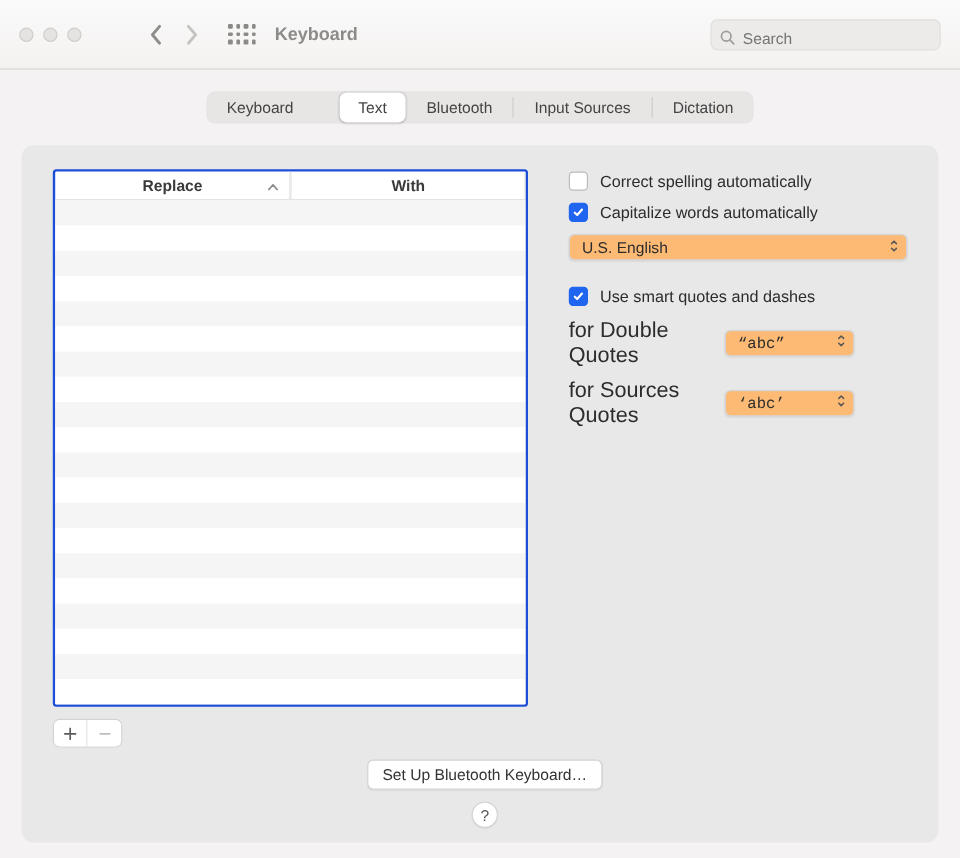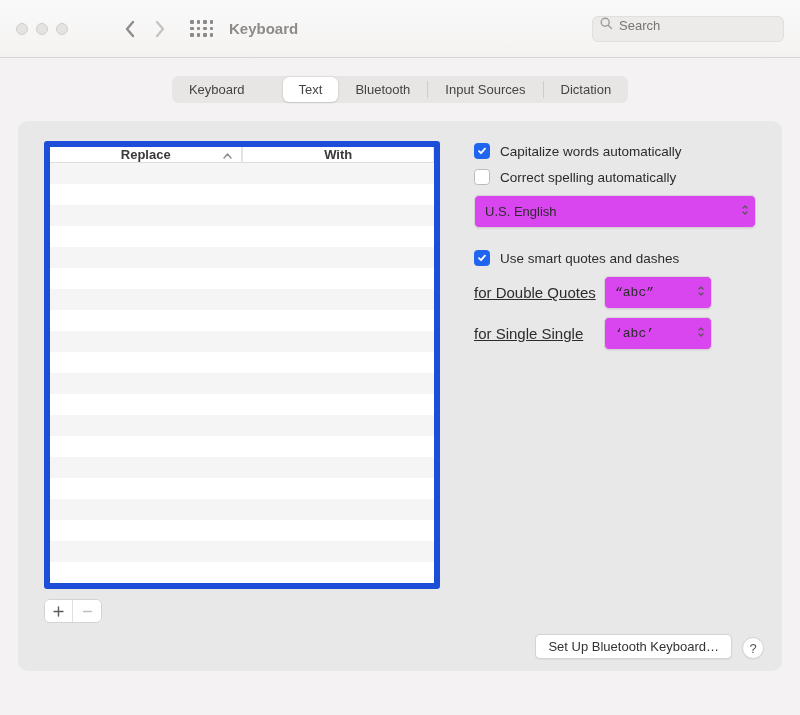--- a/index.html
+++ b/index.html
@@ -30,21 +30,21 @@
   .nav-arrows svg { display:block; }
   .grid-icn { margin-left:24px; display:grid; grid-template-columns:repeat(4,3.5px); gap:3px; }
   .grid-icn span { width:3.5px;height:3.5px;background:#8c8a89;border-radius:1px;display:block;}
   .title { margin-left:16px; font-size:15px; font-weight:600; color:#8d8b8a;}
   .search {
     margin-left:auto;
     width:192px; height:26px;
     background:#ecebea;
     border:1px solid #e1dfde;
     border-radius:6px;
-    display:flex; align-items:flex-start;
+    display:flex; align-items:flex-end;
     padding:0 7px;
   }
   .search svg { margin-right:4px;}
   .search input { border:none; background:transparent; outline:none; font-size:13px; color:#9c9a99; width:100%; }
 
   .content { padding:18px 18px 12px 18px; }
   .tabs { display:flex; justify-content:center; margin-bottom:18px;}
   .seg { display:flex; background:#e8e6e5; border-radius:7px; padding:1px; gap:1px;}
   .seg button {
     border:none; background:transparent; padding:5px 16px; font-size:13px;
@@ -62,21 +62,21 @@
     border-radius:10px;
     padding:20px 18px 12px 26px;
     min-height:550px;
     display:flex; flex-direction:column;
   }
   .cols { display:flex; gap:34px; }
   .left-col { width:396px; }
   .right-col { flex:1; font-size:13.5px; color:#2c2c2c; }
   .table {
     width:100%; height:448px;
-    background:#fff; border:6px solid #1d4ed8; border-radius:3px;
+    background:#fff; border:2px solid #1d4ed8; border-radius:3px;
     overflow:hidden;
     display:flex; flex-direction:column;
   }
   .thead { display:flex; height:27px; border-bottom:1px solid #e0dedd; }
   .th { flex:1; display:flex; align-items:center; justify-content:center; font-weight:600; font-size:13px; position:relative; border-right:1px solid #e6e4e3;}
   .th:last-child{border-right:none;}
   .th .sort { position:absolute; right:10px; }
   .th-inner{border-right:1px solid #e6e4e3;width:16px;position:absolute;right:0;top:0;bottom:0;}
   .tbody { flex:1; display:flex; flex-direction:column; }
   .row { height:21px; }
@@ -93,29 +93,29 @@
   .chk-row { display:flex; align-items:center; margin:2px 0 10px 0; }
   .chk {
     width:16px;height:16px;border:1px solid #bdbbba;border-radius:3.5px;background:#fff;
     margin-right:10px; display:flex;align-items:center;justify-content:center;flex:none;
   }
   .chk.on{ background:#2065ef; border-color:#2065ef; }
   .chk.on svg { display:block;}
   .lbl { font-size:13.5px;}
   .sect-lbl{margin:16px 0 6px 0;}
   .select {
-    height:33px;background:#d946ef;border:1px solid #d6d4d3;border-radius:5px;
+    height:22px;background:#fdba74;border:1px solid #d6d4d3;border-radius:5px;
     display:flex;align-items:center;padding:0 6px 0 10px;font-size:13px;
     justify-content:space-between; box-shadow:0 .5px 1px rgba(0,0,0,.06);gap:29px;
   }
   .select.full{width:282px;}
   .kv{display:flex;align-items:center;margin:8px 0;}
-  .kv .k{width:130px;font-size:15px;text-decoration:underline;}
+  .kv .k{width:130px;font-size:18px;}
   .kv .select{width:108px;font-family:Liberation Mono, monospace;}
-  .footer{margin-top:auto;display:flex;justify-content:flex-end;align-items:flex-end;gap:10px;padding-top:10px;}
+  .footer{margin-top:auto;display:flex;justify-content:flex-end;align-items:center;gap:10px;padding-top:10px;flex-direction:column;}
   .btn{
     background:#fff;border:1px solid #d6d4d3;border-radius:5px;
     padding:4px 12px;font-size:13px;color:#333;cursor:pointer;
     box-shadow:0 .5px 1px rgba(0,0,0,.06);
   }
   .help{
     width:22px;height:22px;border-radius:50%;background:#fff;border:1px solid #d6d4d3;
     display:flex;align-items:center;justify-content:center;font-size:13px;color:#555;
     box-shadow:0 .5px 1px rgba(0,0,0,.07);
   }
@@ -231,30 +231,30 @@
           <button>
             <svg width="11" height="11" viewBox="0 0 11 11">
                 <path d="M1.5 5.5H9.5" stroke="#c0bebd" stroke-width="1.4" stroke-linecap="round"></path>
               </svg>
           </button>
         </div>
       </div>
 
       <div class="right-col">
         <div class="chk-row">
+          <div class="chk"></div>
+          <span class="lbl">Correct spelling automatically</span>
+        </div>
+        <div class="chk-row">
           <div class="chk on">
             <svg width="10" height="10" viewBox="0 0 10 10">
                 <path d="M2 5.2 L4 7.2 L8 2.6" stroke="#fff" stroke-width="1.8" fill="none" stroke-linecap="round" stroke-linejoin="round"></path>
               </svg>
           </div>
           <span class="lbl">Capitalize words automatically</span>
-        </div>
-        <div class="chk-row">
-          <div class="chk"></div>
-          <span class="lbl">Correct spelling automatically</span>
         </div>
 
         <div class="select full">
           <span>U.S. English</span>
           <span>
             <svg width="8" height="12" viewBox="0 0 8 12">
                 <path d="M2 4 L4 2 L6 4 M2 8 L4 10 L6 8" stroke="#5a5857" stroke-width="1.3" fill="none" stroke-linecap="round" stroke-linejoin="round"></path>
               </svg>
           </span>
         </div>
@@ -273,21 +273,21 @@
           <div class="select">
             <span>“abc”</span>
             <span>
               <svg width="8" height="12" viewBox="0 0 8 12">
                   <path d="M2 4 L4 2 L6 4 M2 8 L4 10 L6 8" stroke="#5a5857" stroke-width="1.3" fill="none" stroke-linecap="round" stroke-linejoin="round"></path>
                 </svg>
             </span>
           </div>
         </div>
         <div class="kv">
-          <span class="k">for Single Single</span>
+          <span class="k">for Sources Quotes</span>
           <div class="select">
             <span>‘abc’</span>
             <span>
               <svg width="8" height="12" viewBox="0 0 8 12">
                   <path d="M2 4 L4 2 L6 4 M2 8 L4 10 L6 8" stroke="#5a5857" stroke-width="1.3" fill="none" stroke-linecap="round" stroke-linejoin="round"></path>
                 </svg>
             </span>
           </div>
         </div>
       </div>

